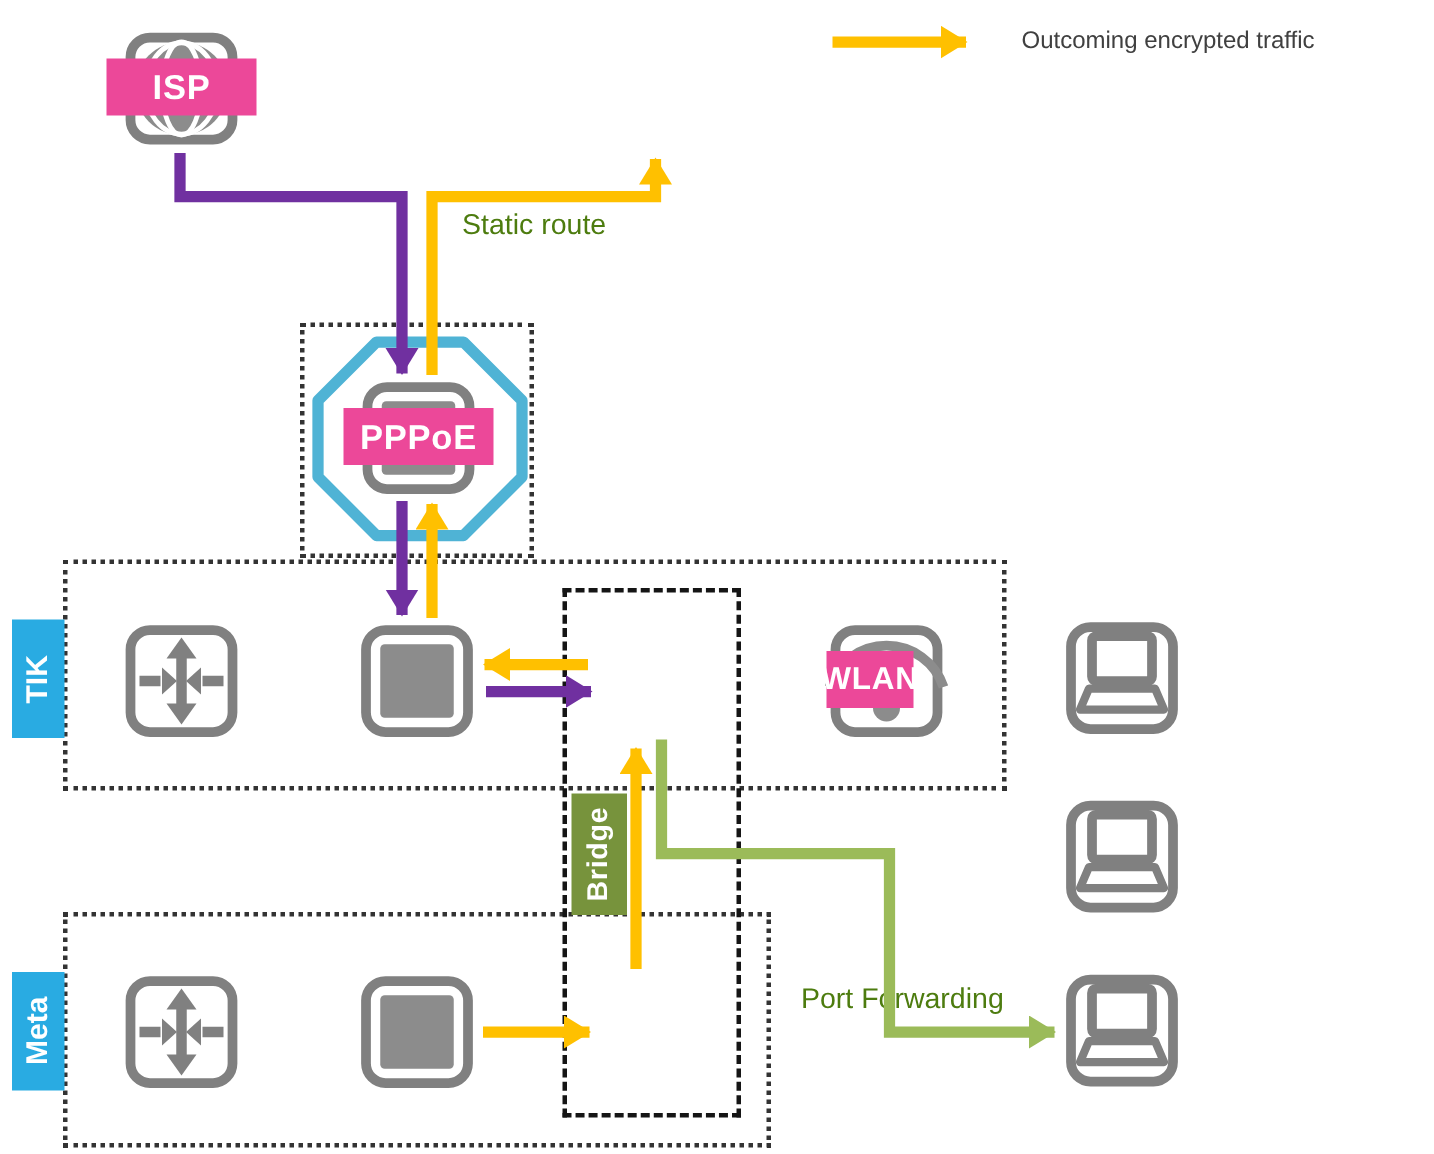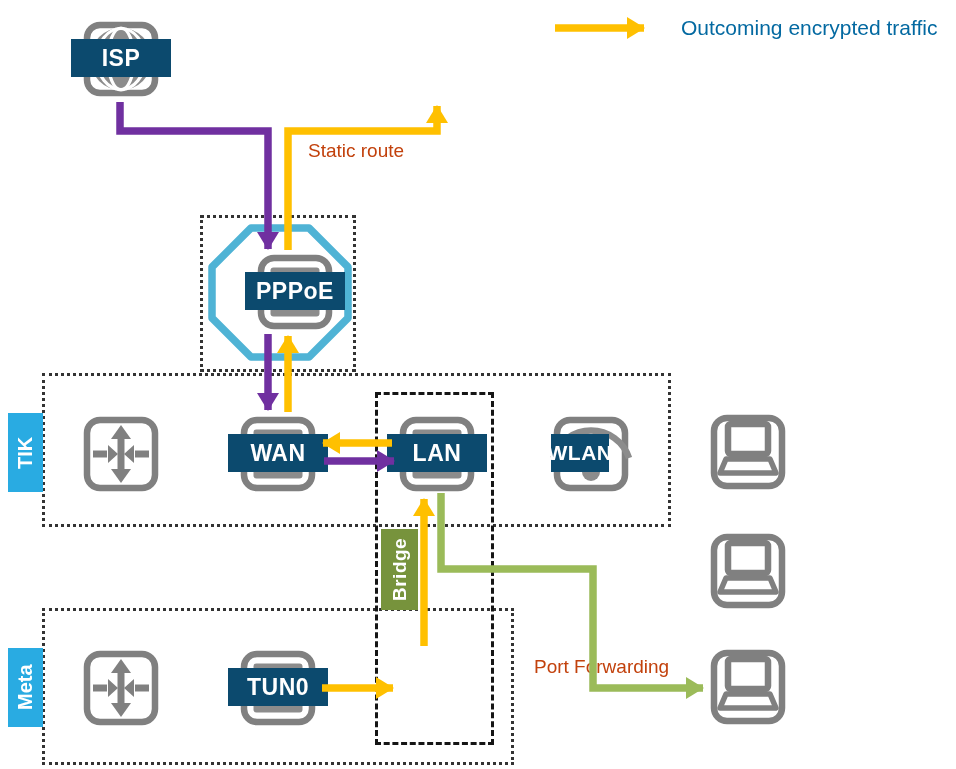--- a/index.html
+++ b/index.html
@@ -7,39 +7,39 @@
           font-family:"Liberation Sans",sans-serif;overflow:hidden;}
 
   
   .dotbox{position:absolute;border:3px dotted #333;box-sizing:border-box;}
   .dashbox{position:absolute;border:3px dashed #151515;box-sizing:border-box;}
 
   
   .node{position:absolute;width:82px;height:82px;}
   .node svg{position:absolute;left:0;top:0;}
   .banner{position:absolute;top:21px;left:-9px;width:100px;height:38px;
-          background:#0c4a6e;color:#fff;font-weight:bold;font-size:23px;
+          background:#ec4899;color:#fff;font-weight:bold;font-size:23px;
           display:flex;align-items:center;justify-content:center;
           letter-spacing:.5px;white-space:nowrap;}
   .banner.narrow{left:1px;width:58px;font-size:21px;}
 
   
   .vlabel{position:absolute;display:flex;align-items:center;justify-content:center;
           color:#fff;font-weight:bold;
           writing-mode:vertical-rl;transform:rotate(180deg);}
   .sidelabel{background:#29ABE2;width:35px;height:79px;font-size:20px;}
   .bridgelabel{background:#77933C;width:37px;height:81px;font-size:19px;letter-spacing:.5px;}
 
   
-  .annotation{position:absolute;font-size:19px;color:#c2410c;white-space:nowrap;}
+  .annotation{position:absolute;font-size:19px;color:#4d7c0f;white-space:nowrap;}
 
   
   .legend{position:absolute;left:552px;top:8px;}
   .legend-row{display:flex;align-items:center;height:39px;}
-  .legend-label{margin-left:31px;font-size:21px;color:#0369a1;white-space:nowrap;}
+  .legend-label{margin-left:31px;font-size:16px;color:#404040;white-space:nowrap;}
 
   .layer{position:absolute;left:0;top:0;pointer-events:none;}
   .arrow{fill:none;stroke-width:7.5;}
 </style>
 </head>
 <body>
 
 <div class="canvas">
 
   <div class="dotbox" style="left:200px;top:215px;width:156px;height:157px;"></div>
@@ -70,21 +70,21 @@
         <ellipse cx="41" cy="41" rx="24" ry="30.5"></ellipse>
         <line x1="14" y1="26" x2="68" y2="26"></line>
         <line x1="10" y1="41" x2="72" y2="41"></line>
         <line x1="14" y1="56" x2="68" y2="56"></line>
       </g>
     </svg>
     <div class="banner">ISP</div>
   </div>
 
 
-  <div class="node" style="left:254px;top:251px;">
+  <div class="node" style="left:238px;top:251px;">
     <svg width="82" height="82" viewBox="0 0 82 82">
       <rect x="7" y="7" width="68" height="68" rx="13" fill="#fff" stroke="#808080" stroke-width="6.5"></rect>
       <rect x="16.5" y="16.5" width="49" height="49" rx="3" fill="#8C8C8C"></rect>
     </svg>
     <div class="banner">PPPoE</div>
   </div>
 
   <div class="node" style="left:80px;top:413px;">
     <svg width="82" height="82" viewBox="0 0 82 82">
       <rect x="7" y="7" width="68" height="68" rx="13" fill="#fff" stroke="#808080" stroke-width="6.5"></rect>
@@ -98,30 +98,22 @@
         <polygon points="54,32 54,50 44,41" stroke="none"></polygon>
       </g>
     </svg>
   </div>
 
   <div class="node" style="left:237px;top:413px;">
     <svg width="82" height="82" viewBox="0 0 82 82">
       <rect x="7" y="7" width="68" height="68" rx="13" fill="#fff" stroke="#808080" stroke-width="6.5"></rect>
       <rect x="16.5" y="16.5" width="49" height="49" rx="3" fill="#8C8C8C"></rect>
     </svg>
-    <div class="banner">WAN</div>
-  </div>
-
-  <div class="node" style="left:396px;top:413px;">
-    <svg width="82" height="82" viewBox="0 0 82 82">
-      <rect x="7" y="7" width="68" height="68" rx="13" fill="#fff" stroke="#808080" stroke-width="6.5"></rect>
-      <rect x="16.5" y="16.5" width="49" height="49" rx="3" fill="#8C8C8C"></rect>
-    </svg>
-    <div class="banner">LAN</div>
-  </div>
+  </div>
+
 
   <div class="node" style="left:550px;top:413px;">
     <svg width="82" height="82" viewBox="0 0 82 82">
       <rect x="7" y="7" width="68" height="68" rx="13" fill="#fff" stroke="#808080" stroke-width="6.5"></rect>
       <path d="M3,45 A40,40 0 0 1 79,45" fill="none" stroke="#8C8C8C" stroke-width="6.5"></path>
       <circle cx="41" cy="59" r="9" fill="#8C8C8C"></circle>
     </svg>
     <div class="banner narrow">WLAN</div>
   </div>
 
@@ -138,21 +130,20 @@
         <polygon points="54,32 54,50 44,41" stroke="none"></polygon>
       </g>
     </svg>
   </div>
 
   <div class="node" style="left:237px;top:647px;">
     <svg width="82" height="82" viewBox="0 0 82 82">
       <rect x="7" y="7" width="68" height="68" rx="13" fill="#fff" stroke="#808080" stroke-width="6.5"></rect>
       <rect x="16.5" y="16.5" width="49" height="49" rx="3" fill="#8C8C8C"></rect>
     </svg>
-    <div class="banner">TUN0</div>
   </div>
 
 
   <div class="node" style="left:707px;top:411px;">
     <svg width="82" height="82" viewBox="0 0 82 82">
       <rect x="7" y="7" width="68" height="68" rx="13" fill="#fff" stroke="#808080" stroke-width="6.5"></rect>
       <rect x="21" y="13" width="40" height="30" rx="3" fill="none" stroke="#808080" stroke-width="6.5"></rect>
       <path d="M19,48 L63,48 L69,62 L13,62 Z" fill="none" stroke="#808080" stroke-width="5.5" stroke-linejoin="round"></path>
     </svg>
   </div>

